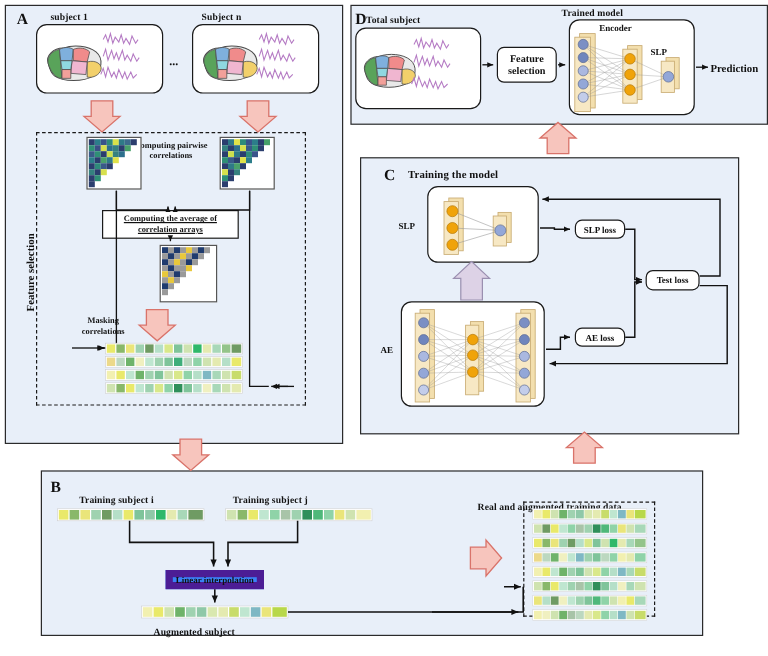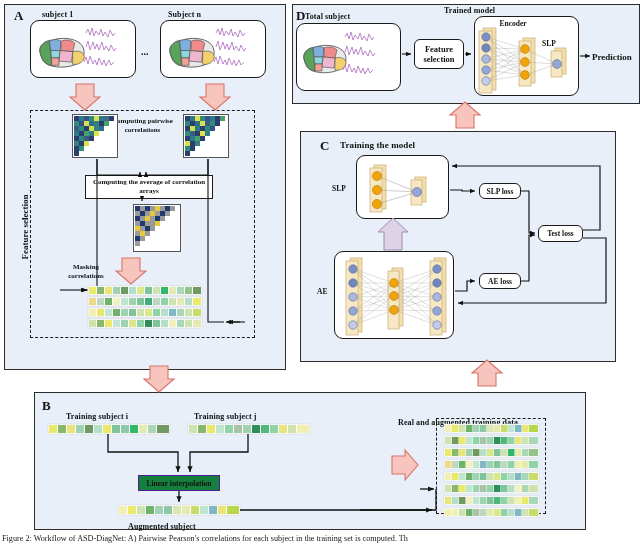--- a/index.html
+++ b/index.html
@@ -6,21 +6,21 @@
   body{width:640px;height:547px;position:relative;font-family:"Liberation Serif",serif;overflow:hidden;}
   .stage{position:absolute;left:0;top:0;width:640px;height:547px;}
   .panel{position:absolute;background:#e8eff9;border:1px solid #2b2b2b;box-sizing:border-box;}
   .panel-letter{position:absolute;font-weight:bold;font-size:13px;color:#111;font-family:"Liberation Serif",serif;}
   .ttl{position:absolute;font-weight:bold;font-size:8px;color:#111;text-align:left;font-family:"Liberation Serif",serif;letter-spacing:.1px;}
   .ttl2{position:absolute;font-weight:bold;font-size:7.5px;color:#111;text-align:center;font-family:Liberation Serif, serif;}
   .whitebox{position:absolute;background:#fff;border:1.6px solid #1a1a1a;border-radius:9px;box-sizing:border-box;}
   .dashbox{position:absolute;border:1.6px dashed #1a1a1a;box-sizing:border-box;}
   .sbox{position:absolute;background:#fff;border:1px solid #1a1a1a;box-sizing:border-box;display:flex;align-items:center;justify-content:center;text-align:center;font-weight:bold;font-size:7px;line-height:1.25;color:#111;}
   .rbox{position:absolute;background:#fff;border:1.2px solid #1a1a1a;border-radius:6px;box-sizing:border-box;display:flex;align-items:center;justify-content:center;text-align:center;font-weight:bold;font-size:7.5px;color:#111;}
-  .obox{position:absolute;background:#15803d;border:1px solid #4c1d95;box-sizing:border-box;display:flex;align-items:center;justify-content:center;text-align:center;font-weight:bold;font-size:7.5px;color:#111;}
+  .obox{position:absolute;background:#3b82f6;border:6px solid #4c1d95;box-sizing:border-box;display:flex;align-items:center;justify-content:center;text-align:center;font-weight:bold;font-size:7.5px;color:#111;}
   .vlabel{position:absolute;font-weight:bold;font-size:9px;color:#111;transform-origin:center;transform:rotate(-90deg);white-space:nowrap;font-family:"Liberation Serif",serif;}
   .lbl{position:absolute;font-weight:bold;font-size:7.5px;color:#111;font-family:"Liberation Serif",serif;}
   svg.ov{position:absolute;left:0;top:0;width:640px;height:547px;pointer-events:none;overflow:visible;}
   .cap{position:absolute;left:2px;top:534px;width:638px;font-size:8.2px;color:#1a1a1a;font-family:"Liberation Serif",serif;white-space:nowrap;overflow:hidden;}
   .hm{position:absolute;background:#fff;border:1px solid #555;box-sizing:border-box;}
 </style>
 </head>
 <body>
 
 <div class="stage">
@@ -33,21 +33,21 @@
   <div class="whitebox" style="left:30px;top:20px;width:106px;height:58px;"></div>
 
   <div class="whitebox" style="left:160px;top:20px;width:106px;height:58px;"></div>
   <div class="lbl" style="left:141px;top:46px;font-size:10px;">...</div>
 
   <div class="vlabel" style="left:-13px;top:222px;width:76px;text-align:center;">Feature selection</div>
 
   <div class="dashbox" style="left:30px;top:110px;width:225px;height:228px;"></div>
 
   <div class="sbox" style="left:100px;top:115px;width:85px;height:22px;border:none;background:transparent;">Computing pairwise correlations</div>
-  <div class="sbox" style="left:85px;top:175px;width:128px;height:24px;">Computing the average of correlation arrays</div>
+  <div class="sbox" style="left:85px;top:175px;width:114px;height:24px;text-decoration:underline;">Computing the average of correlation arrays</div>
   <div class="sbox" style="left:56px;top:261px;width:60px;height:22px;border:none;background:transparent;">Masking correlations</div>
 
   <div class="hm" style="left:72px;top:114px;width:46px;height:44px;"></div>
   <div class="hm" style="left:183px;top:114px;width:46px;height:44px;"></div>
   <div class="hm" style="left:133px;top:204px;width:48px;height:48px;"></div>
 
   <div class="panel" style="left:34px;top:392px;width:552px;height:138px;"></div>
   <div class="panel-letter" style="left:42px;top:398px;">B</div>
   <div class="ttl" style="left:66px;top:412px;width:110px;">Training subject i</div>
   <div class="ttl" style="left:194px;top:412px;width:110px;">Training subject j</div>
@@ -63,21 +63,21 @@
   <div class="lbl" style="left:317px;top:287px;">AE</div>
   <div class="whitebox" style="left:356px;top:155px;width:93px;height:64px;"></div>
   <div class="whitebox" style="left:334px;top:251px;width:120px;height:88px;"></div>
   <div class="rbox" style="left:479px;top:183px;width:42px;height:16px;">SLP loss</div>
   <div class="rbox" style="left:479px;top:273px;width:42px;height:16px;">AE loss</div>
   <div class="rbox" style="left:538px;top:225px;width:45px;height:17px;">Test loss</div>
 
   <div class="panel" style="left:292px;top:4px;width:348px;height:100px;"></div>
   <div class="panel-letter" style="left:296px;top:8px;">D</div>
   <div class="ttl" style="left:305px;top:12px;width:90px;">Total subject</div>
-  <div class="ttl" style="left:444px;top:6px;width:120px;">Trained model</div>
+  <div class="ttl" style="left:468px;top:6px;width:120px;">Trained model</div>
   <div class="whitebox" style="left:296px;top:23px;width:105px;height:68px;"></div>
   <div class="rbox" style="left:414px;top:39px;width:50px;height:30px;font-size:8.5px;line-height:1.2;">
     <span>Feature selection</span>
   </div>
   <div class="whitebox" style="left:474px;top:16px;width:105px;height:80px;"></div>
   <div class="ttl2" style="left:483px;top:19px;width:60px;">Encoder</div>
   <div class="ttl2" style="left:534px;top:39px;width:30px;">SLP</div>
   <div class="lbl" style="left:592px;top:52px;font-size:9px;">Prediction</div>
 
   <svg class="ov" viewBox="0 0 640 547">
@@ -635,14 +635,13 @@
 
     <g transform="translate(478,364)">
         <use href="#bigup"></use>
       </g>
 
     <g transform="translate(340,456)">
       <path d="M0,0 L0,18 L-13,18 L-13,24 L-26,9 L-13,-6 L-13,0 Z" fill="#f7c5bd" stroke="#d9736a" stroke-width="1.1" transform="translate(26,0) scale(-1,1) translate(-26,0)"></path>
     </g>
   </svg>
 
-  <div class="cap">Figure 2: Workflow of ASD-DiagNet: A) Pairwise Pearson's correlations for each subject in the training set is computed. Th</div>
 </div>
 
 </body></html>

